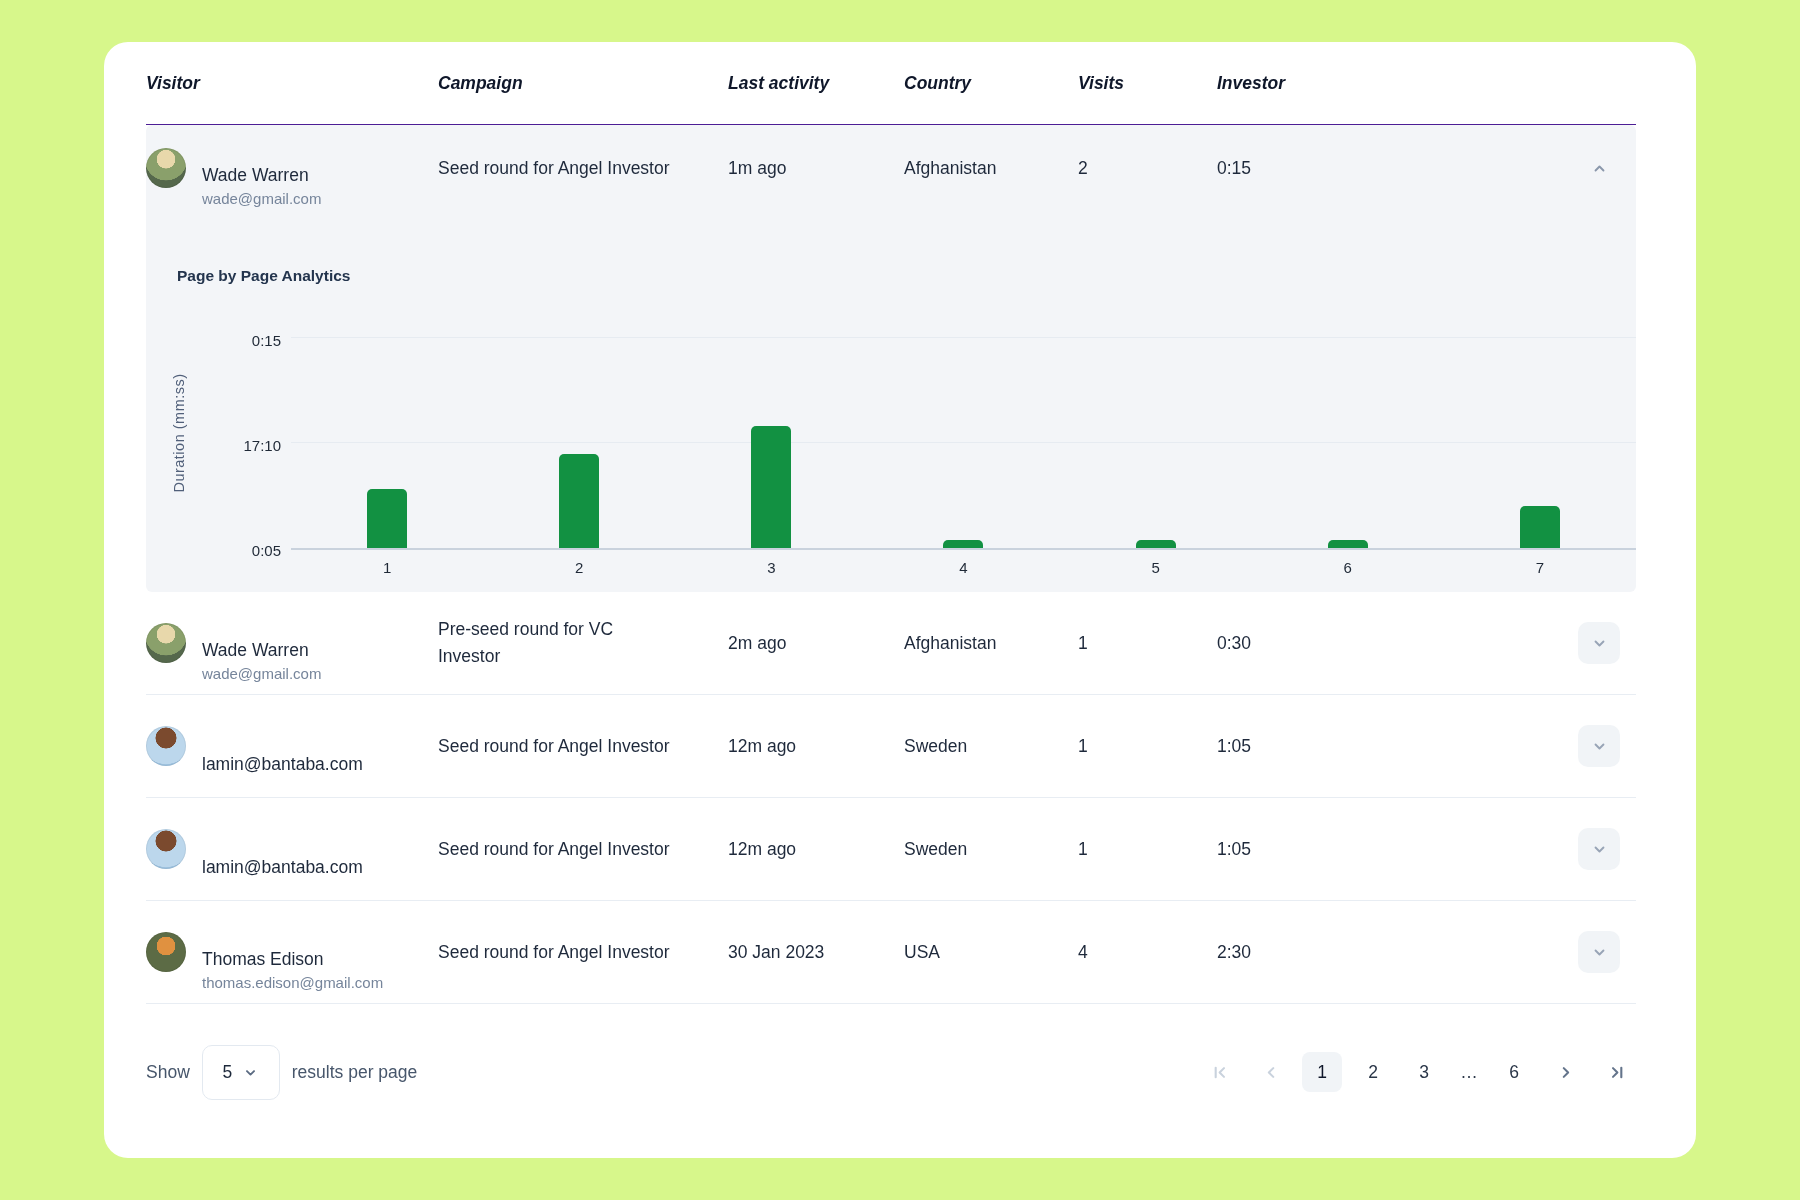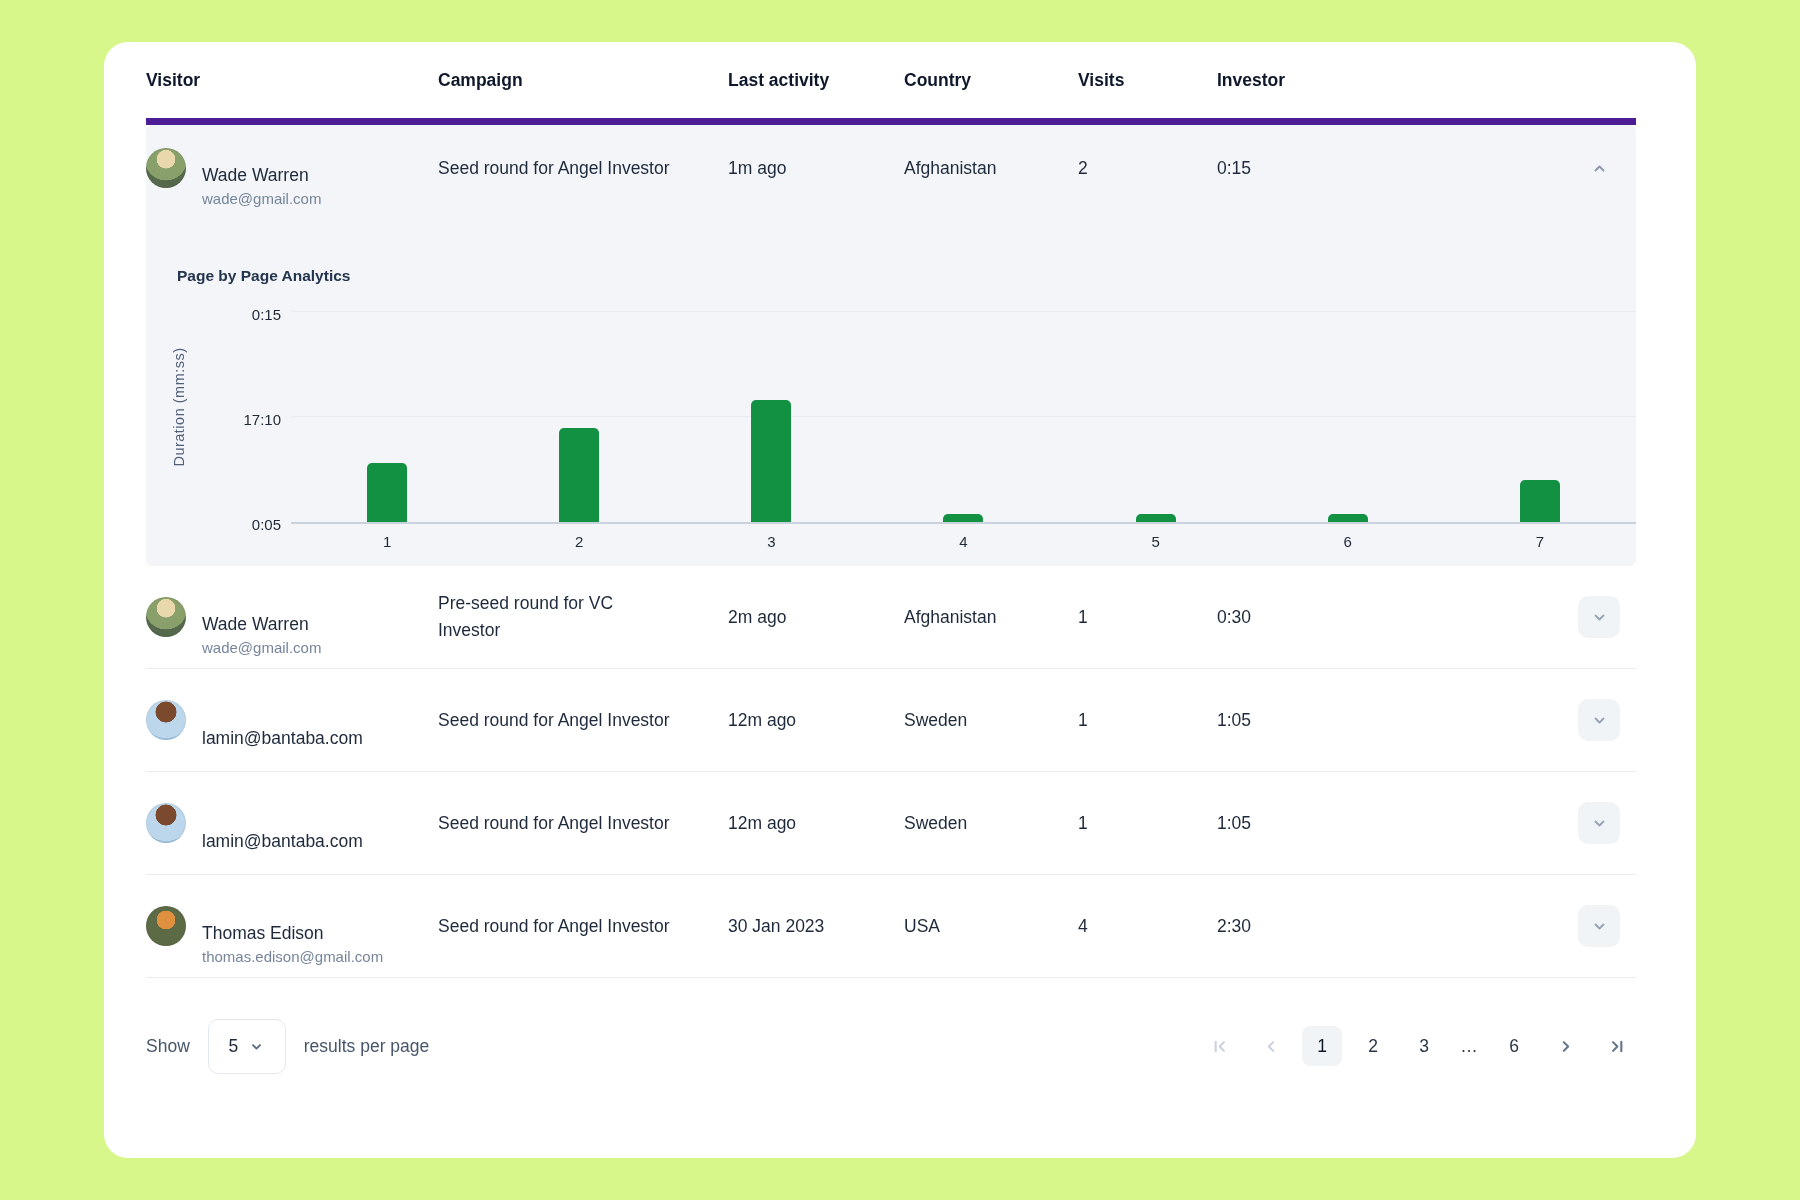--- a/index.html
+++ b/index.html
@@ -16,21 +16,21 @@
     background:#ffffff; border-radius:24px;
     padding:0 60px 0 42px;
     overflow:hidden;
   }
   .grid-cols {
     display:grid;
     grid-template-columns:292px 290px 176px 174px 139px 1fr 74px;
     align-items:center;
   }
   
-  .thead { height:83px; border-bottom:7px solid #4c1d95; }
+  .thead { height:83px; border-bottom:1px solid #4c1d95;font-style:italic; }
   .th { font-size:17.5px; font-weight:700; color:#0f172a; }
   
   .row { min-height:103px; }
   .white-row { border-bottom:1px solid #e8edf3; background:#fff; }
   .cell { font-size:17.5px; color:#1e293b; }
   .campaign { padding-right:56px; line-height:27px; }
   .visitor { display:flex; align-items:center; gap:16px; }
   .avatar { width:40px; height:40px; border-radius:50%; flex:none; box-shadow: inset 0 0 0 1px rgba(0,0,0,.06); }
   .av-wade   { background: radial-gradient(circle at 50% 28%, #e8d8ab 0 26%, #8aa06b 27% 60%, #55684c 61%); }
   .av-lamin  { background: radial-gradient(circle at 50% 30%, #7b4a2e 0 30%, #bcd7ec 31% 75%, #9fc3e0 76%); }
@@ -42,40 +42,40 @@
     width:42px; height:42px; border:none; border-radius:10px;
     background:#f1f4f7; display:flex; align-items:center; justify-content:center;
     cursor:pointer;
   }
   .chev-plain { width:42px; height:42px; display:flex; align-items:center; justify-content:center; cursor:pointer; }
   
   .expanded-block { background:#f3f5f8; border-radius:6px; }
   .expanded-block .row { min-height:86px; }
   
   .chart { padding:56px 0 16px 31px; }
-  .chart-title { font-size:15.5px; font-weight:700; color:#23344d; margin-bottom:4px; }
+  .chart-title { font-size:15.5px; font-weight:700; color:#23344d; margin-bottom:30px; }
   .chart-grid { display:flex; }
   .y-col { width:114px; position:relative; height:235px; flex:none; }
   .ylabel {
     position:absolute; left:2px; top:50%;
     transform:translate(-50%,-50%) rotate(-90deg);
     white-space:nowrap; font-size:14.5px; color:#51607a; letter-spacing:.5px;
   }
   .ytick { position:absolute; right:10px; font-size:15px; color:#1f2937; }
   .plot { flex:1; position:relative; height:235px; border-bottom:2px solid #c9d2dd; }
   .gridline { position:absolute; left:0; right:0; height:1px; background:#e6ebf1; }
   .bars { position:absolute; left:0; right:0; top:0; bottom:0; display:flex; align-items:flex-end; }
   .bar-slot { flex:1; display:flex; justify-content:center; align-items:flex-end; height:100%; }
   .bar { width:40px; border-radius:5px 5px 0 0; }
   .x-ticks { display:flex; margin-left:114px; padding-top:9px; }
   .x-slot { flex:1; text-align:center; font-size:15px; color:#1f2937; }
   .xlabel { margin-left:114px; text-align:center; font-size:14.5px; color:#51607a; margin-top:10px; }
   
   .footer { height:136px; display:flex; align-items:center; justify-content:space-between; }
-  .show-group { display:flex; align-items:center; gap:18px; font-size:17.5px; color:#47566b; }
+  .show-group { display:flex; align-items:center; gap:12px; font-size:17.5px; color:#47566b; }
   .select {
     width:78px; height:55px; border:1px solid #e3e9f0; border-radius:10px;
     display:flex; align-items:center; justify-content:center; gap:10px;
     font-size:17.5px; color:#1e293b; background:#fff; cursor:pointer;
   }
   .pager { display:flex; align-items:center; gap:11px; }
   .pg-btn {
     min-width:40px; height:40px; border:none; background:transparent; border-radius:8px;
     display:flex; align-items:center; justify-content:center;
     font-size:17.5px; color:#2a3648; font-family:inherit; cursor:pointer;

